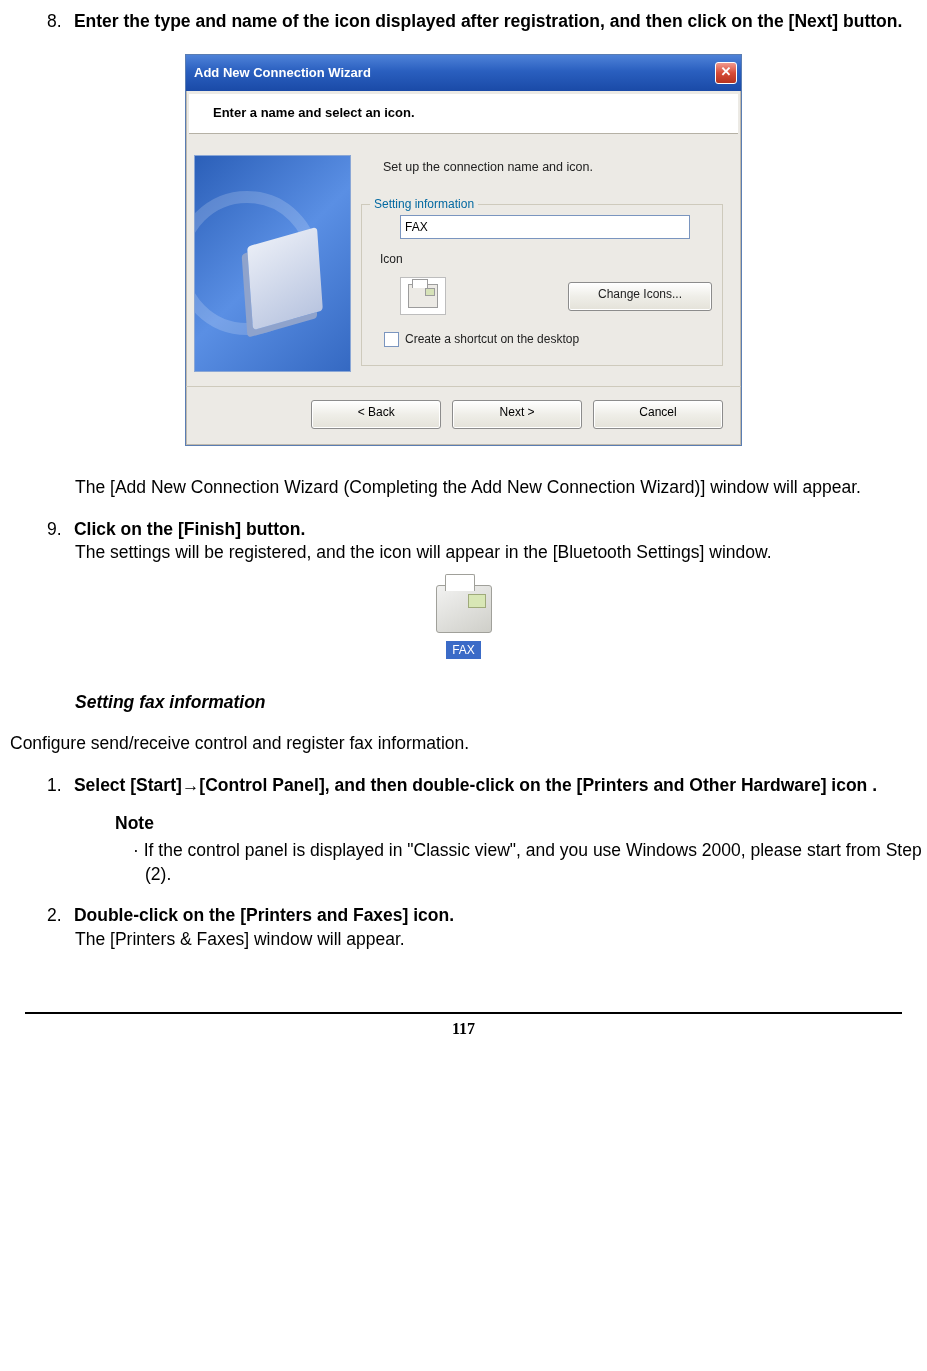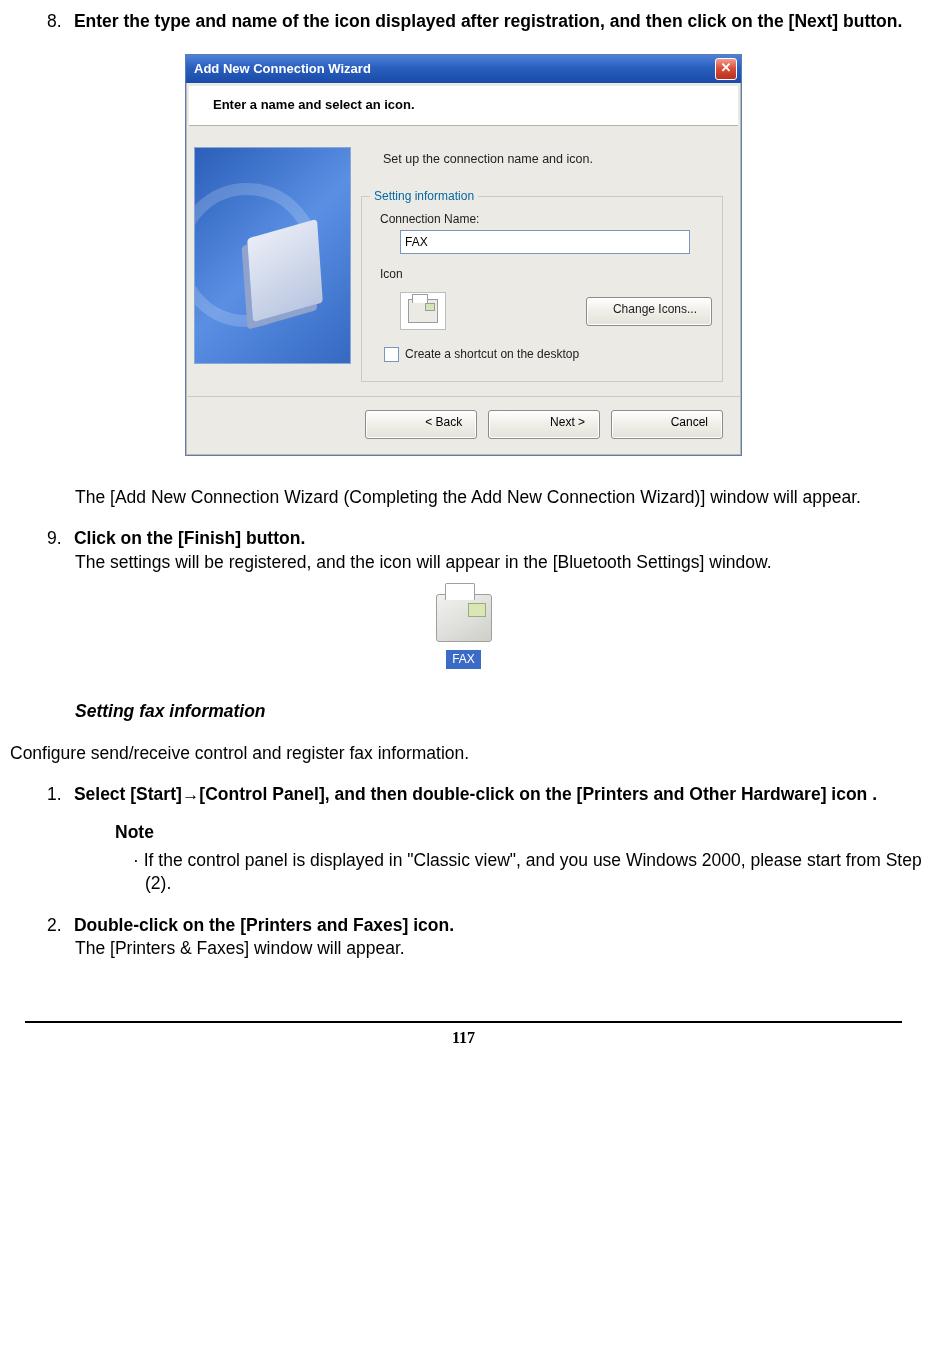--- a/index.html
+++ b/index.html
@@ -35,21 +35,21 @@
   .wizard {
     display: inline-block;
     width: 555px;
     border: 1px solid #5a7db2;
     text-align: left;
     background: #eceae5;
     font-family: Tahoma, sans-serif;
     box-shadow: 0 0 0 1px #bfb9ad inset;
   }
   .wiz-titlebar {
-    height: 28px;
+    height: 36px;
     background: linear-gradient(to bottom, #4e82d8, #2a5fbf 45%, #1a4aa7);
     display: flex;
     align-items: center;
     padding: 0 4px 0 8px;
     color: #fff;
     font-size: 13px;
     font-weight: bold;
     justify-content: space-between;
   }
   .close-btn {
@@ -168,27 +168,27 @@
   .fax-glyph::before {
     content:''; position:absolute; top:-6px; left:3px; width:14px; height:8px;
     background:#fff; border:1px solid #9c9c9c; border-bottom:none;
   }
   .fax-glyph::after {
     content:''; position:absolute; top:3px; right:2px; width:8px; height:6px;
     background:#d6e2b8; border:1px solid #9c9c9c;
   }
   .xp-btn {
     font-size: 12px;
-    padding: 2px 14px;
+    padding: 2px 23px;
     border: 1px solid #8c8c8c;
     border-radius: 3px;
     background: linear-gradient(to bottom, #fff, #efeee8 50%, #e4e2d9);
     box-shadow: 0 0 0 1px #fff inset;
     min-width: 96px;
-    text-align: right;
+    text-align: center;
     height: 23px;
     line-height: 18px;
     display:inline-block;
   }
   .chk-row {
     margin: 16px 0 4px 8px;
     font-size: 12px;
     display:flex; align-items:center; gap:6px;
   }
   .chk { width:13px; height:13px; border:1px solid #7a95bf; background:#fff; }
@@ -258,21 +258,20 @@
       <span>Add New Connection Wizard</span>
       <div class="close-btn">✕</div>
     </div>
     <div class="wiz-header">Enter a name and select an icon.</div>
     <div class="wiz-body">
       <div class="wiz-graphic"></div>
       <div class="wiz-right">
         <div class="wiz-instr">Set up the connection name and icon.</div>
         <div class="grpbox">
           <span class="legend">Setting information</span>
-          <div class="fld-label">Connection Name:</div>
           <input class="text-input" value="FAX" style="">
           <div class="fld-label" style="margin-top:12px;">Icon</div>
           <div class="icon-row">
             <div class="fax-icon-s">
                 <div class="fax-glyph"></div>
               </div>
             <div style="flex:1"></div>
             <span class="xp-btn">Change Icons...</span>
           </div>
           <div class="chk-row">

